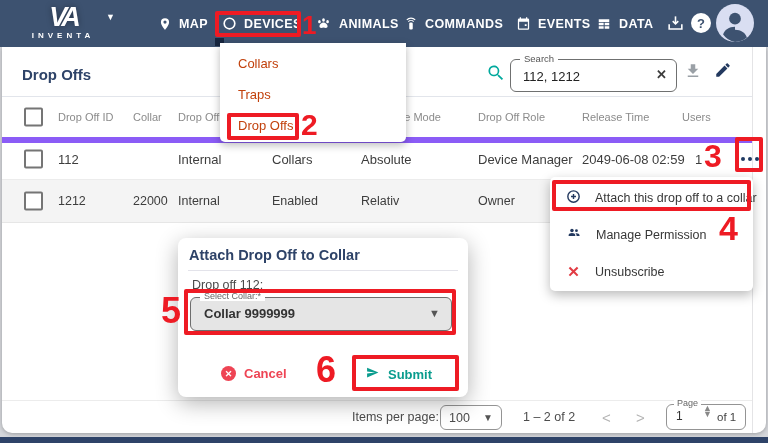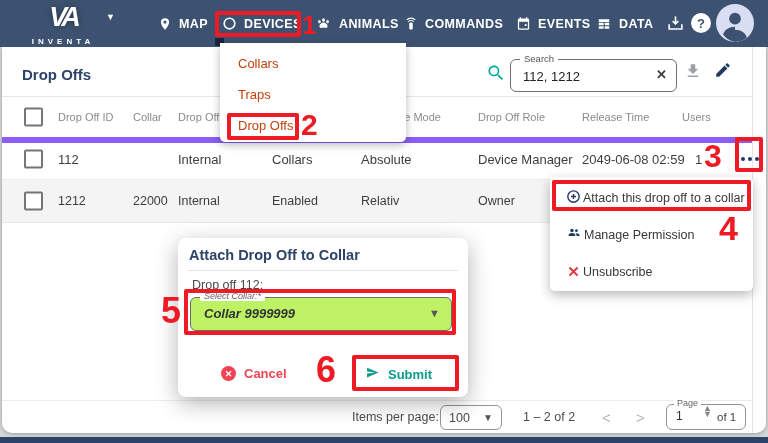--- a/index.html
+++ b/index.html
@@ -8,21 +8,21 @@
 
   
   .card-bg{position:absolute;left:2px;top:47px;width:764px;height:386px;background:#fff;border-radius:0 0 10px 10px;box-shadow:0 1px 4px rgba(0,0,0,.28);z-index:1;}
   .bottombar{position:absolute;left:0;bottom:0;width:768px;height:6px;background:#2e4368;z-index:3;}
   .vline{position:absolute;left:752px;top:47px;width:1px;height:386px;background:#e4e4e6;z-index:5;}
 
   
   .navbar{position:absolute;left:0;top:0;width:768px;height:47px;background:#3d5270;z-index:10;}
   .brand{position:absolute;left:18px;top:3px;width:90px;color:#fff;cursor:pointer;}
   .brand-mark{font-size:27px;font-weight:700;font-style:italic;letter-spacing:-4px;line-height:28px;text-align:center;text-shadow:0 0 6px rgba(0,0,0,.35);}
-  .brand-name{font-size:8px;font-weight:700;letter-spacing:4px;text-align:center;margin-top:6px;}
+  .brand-name{font-size:8px;font-weight:700;letter-spacing:4px;text-align:center;margin-top:0;}
   .brand-caret{position:absolute;left:106px;top:12px;color:#fff;font-size:9px;}
   .nav-item{position:absolute;top:0;height:47px;display:flex;align-items:center;gap:7px;color:#fff;font-size:12.5px;font-weight:700;letter-spacing:.4px;cursor:pointer;white-space:nowrap;z-index:11;}
   .nav-map{left:158px;}.nav-devices{left:222px;}.nav-animals{left:315px;}
   .nav-commands{left:404px;}.nav-events{left:516px;}.nav-data{left:596px;}
   .nav-icon{display:inline-flex;align-items:center;}
   .nav-export{position:absolute;left:666px;top:14px;z-index:11;cursor:pointer;}
   .nav-help{position:absolute;left:691px;top:13px;width:20px;height:20px;background:#fff;border-radius:50%;color:#3d5270;font-size:13px;font-weight:700;display:flex;align-items:center;justify-content:center;z-index:11;cursor:pointer;}
   .nav-avatar{position:absolute;left:716px;top:4px;z-index:11;cursor:pointer;}
   .menu-notch{position:absolute;left:215px;top:38px;width:9px;height:8px;background:#17263f;z-index:12;}
 
@@ -49,29 +49,29 @@
   .h-mode{left:368px;}.h-users{left:680px;}
   .more-dots{position:absolute;left:739px;top:50%;transform:translateY(-50%);display:flex;gap:3px;cursor:pointer;}
   .more-dots i{width:4px;height:4px;border-radius:50%;background:#1f3a63;}
 
   
   .dev-menu{position:absolute;left:220px;top:43px;width:186px;height:99px;background:#fff;border-radius:0 0 5px 5px;box-shadow:0 3px 9px rgba(0,0,0,.28);z-index:20;padding-top:5px;box-sizing:border-box;}
   .dev-menu .mi{height:31px;display:flex;align-items:center;padding-left:18px;font-size:13px;color:#c2410c;cursor:pointer;}
 
   
   .row-menu{position:absolute;left:550px;top:177px;width:203px;height:114px;background:#fff;border-radius:5px;box-shadow:0 4px 12px rgba(0,0,0,.28);z-index:22;padding-top:2px;box-sizing:border-box;}
-  .row-menu .mi{height:37px;display:flex;align-items:center;gap:1px;padding-left:15px;font-size:12.5px;color:#373737;cursor:pointer;white-space:nowrap;}
+  .row-menu .mi{height:37px;display:flex;align-items:center;gap:13px;padding-left:15px;font-size:12.5px;color:#373737;cursor:pointer;white-space:nowrap;}
   .x-glyph{color:#e23b43;font-size:15px;font-weight:700;width:17px;text-align:center;}
 
   
   .modal{position:absolute;left:178px;top:238px;width:290px;height:159px;background:#fff;border-radius:8px;box-shadow:0 6px 22px rgba(0,0,0,.30);z-index:22;}
   .modal-title{position:absolute;left:11px;top:9px;font-size:14.5px;font-weight:700;color:#2e4368;}
   .modal-div{position:absolute;left:10px;right:10px;top:32px;height:1px;background:#e3e3ea;}
   .modal-sub{position:absolute;left:14px;top:40px;font-size:12.5px;color:#4a4a4a;}
-  .modal-select{position:absolute;left:12px;top:59px;width:262px;height:34px;border:1px solid #6d6d6d;border-radius:6px;box-sizing:border-box;background:#bef264;cursor:pointer;font-style:italic;}
+  .modal-select{position:absolute;left:12px;top:59px;width:262px;height:34px;border:1px solid #6d6d6d;border-radius:6px;box-sizing:border-box;background:#e5e5e5;cursor:pointer;}
   .modal-select .flabel{position:absolute;top:-7px;left:9px;background:#fff;padding:0 4px;font-size:9px;color:#666;}
   .modal-select .val{position:absolute;left:13px;top:8px;font-size:13px;font-weight:700;color:#333;}
   .caret{position:absolute;right:11px;top:9px;color:#555;font-size:11px;}
   .btn{position:absolute;display:flex;align-items:center;gap:8px;font-size:13px;font-weight:700;cursor:pointer;}
   .btn-cancel{left:43px;top:128px;color:#ee4454;}
   .cancel-ic{width:15px;height:15px;border-radius:50%;background:#ee4454;color:#fff;font-size:9px;font-weight:700;display:flex;align-items:center;justify-content:center;}
   .btn-submit{left:187px;top:128px;color:#0a9c8e;}
 
   
   .pag-line{position:absolute;left:2px;top:400px;width:750px;height:1px;background:#ececec;z-index:4;}

